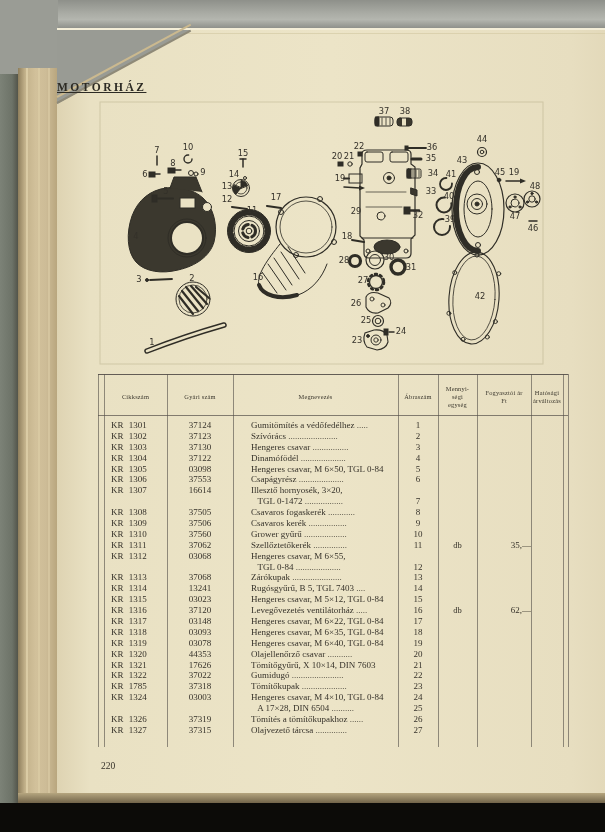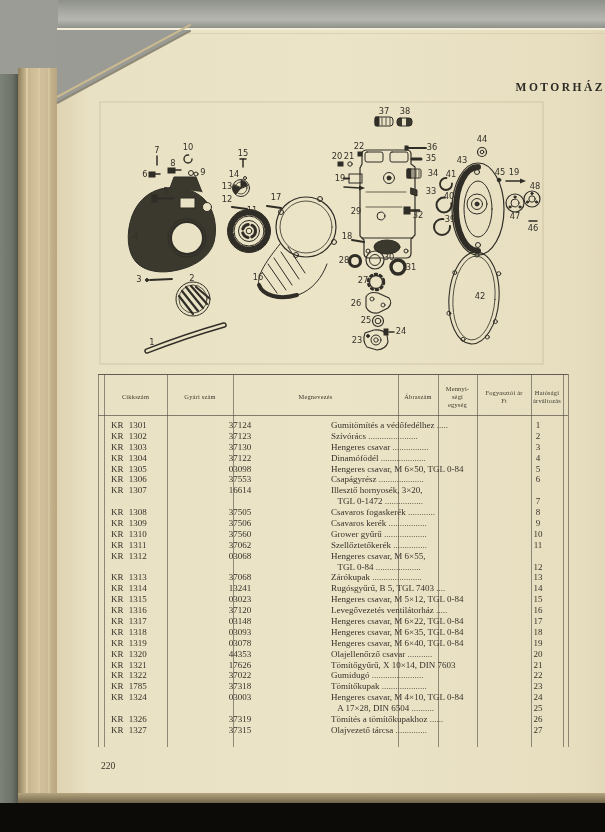--- a/index.html
+++ b/index.html
@@ -20,38 +20,38 @@
   .page .sheetline{position:absolute;left:0;top:3px;width:100%;height:1px;background:#d7cda9;opacity:.8;}
   .corner-tri{position:absolute;left:0;top:0;width:134px;height:74px;
     background:#999b94;clip-path:polygon(0 0,100% 0,0 100%);}
   .corner-edge1,.corner-edge2{position:absolute;left:0;height:2px;transform-origin:left center;}
   .corner-edge1{top:66px;width:152px;background:#cbb98f;transform:rotate(-28.4deg);}
   .corner-edge2{top:72px;width:152px;background:#8f8a78;transform:rotate(-28.4deg);}
   .bottom-shadow{position:absolute;left:18px;top:793px;width:587px;height:11px;
     background:linear-gradient(180deg,#b5a57f 0%,#6b5e44 100%);}
   .band-bottom{position:absolute;left:0;top:803px;width:605px;height:29px;background:#0c0b08;}
 
-  .title{position:absolute;left:0;top:51px;width:100%;text-align:right;
-    font-size:11.5px;font-weight:bold;letter-spacing:2.5px;color:#2d2b24;}
+  .title{position:absolute;left:0;top:51px;width:100%;text-align:left;
+    font-size:11.5px;font-weight:bold;letter-spacing:2.5px;color:#2d2b24;text-decoration:underline;}
 
   .diagram{position:absolute;left:0;top:69px;width:548px;height:280px;}
   .diagram .frame{stroke:rgba(125,110,70,.22);fill:none;}
   .callouts text{font:8.3px "DejaVu Sans",sans-serif;fill:#34312a;text-anchor:middle;}
 
   
   .tzone{position:absolute;left:41px;top:344px;width:470px;height:374px;font-size:9px;color:#36322a;}
   .vline{position:absolute;top:0;width:1px;height:373px;background:#55504a;opacity:.62;}
   .hline{position:absolute;left:0;width:470px;height:1px;background:#55504a;opacity:.7;}
   .thead{position:absolute;left:6px;top:5px;width:459px;height:36px;display:grid;
     grid-template-columns:63px 66px 165px 40px 39px 54px 32px;}
   .thead .th{display:flex;align-items:center;justify-content:center;text-align:center;
     font-size:6.4px;line-height:1.3;color:#3d392f;white-space:pre-line;letter-spacing:.2px;}
   .tbody{position:absolute;left:6px;top:46px;width:459px;}
   .tl{display:grid;grid-template-columns:63px 66px 165px 40px 39px 54px 32px;
-    height:10.9px;line-height:10.9px;overflow:visible;gap:40px;}
+    height:10.9px;line-height:10.9px;overflow:visible;}
   .td{overflow:hidden;white-space:pre;}
   .td.c{padding-left:7px;word-spacing:3px;}
   .td.g{text-align:center;}
   .td.m{padding-left:18px;}
   .td.a{text-align:center;}
   .td.u{text-align:center;font-size:8.5px;}
   .td.p{text-align:right;}
   .pageno{position:absolute;left:44px;top:731px;font-size:9.5px;color:#36322a;}
 </style>
 </head>

